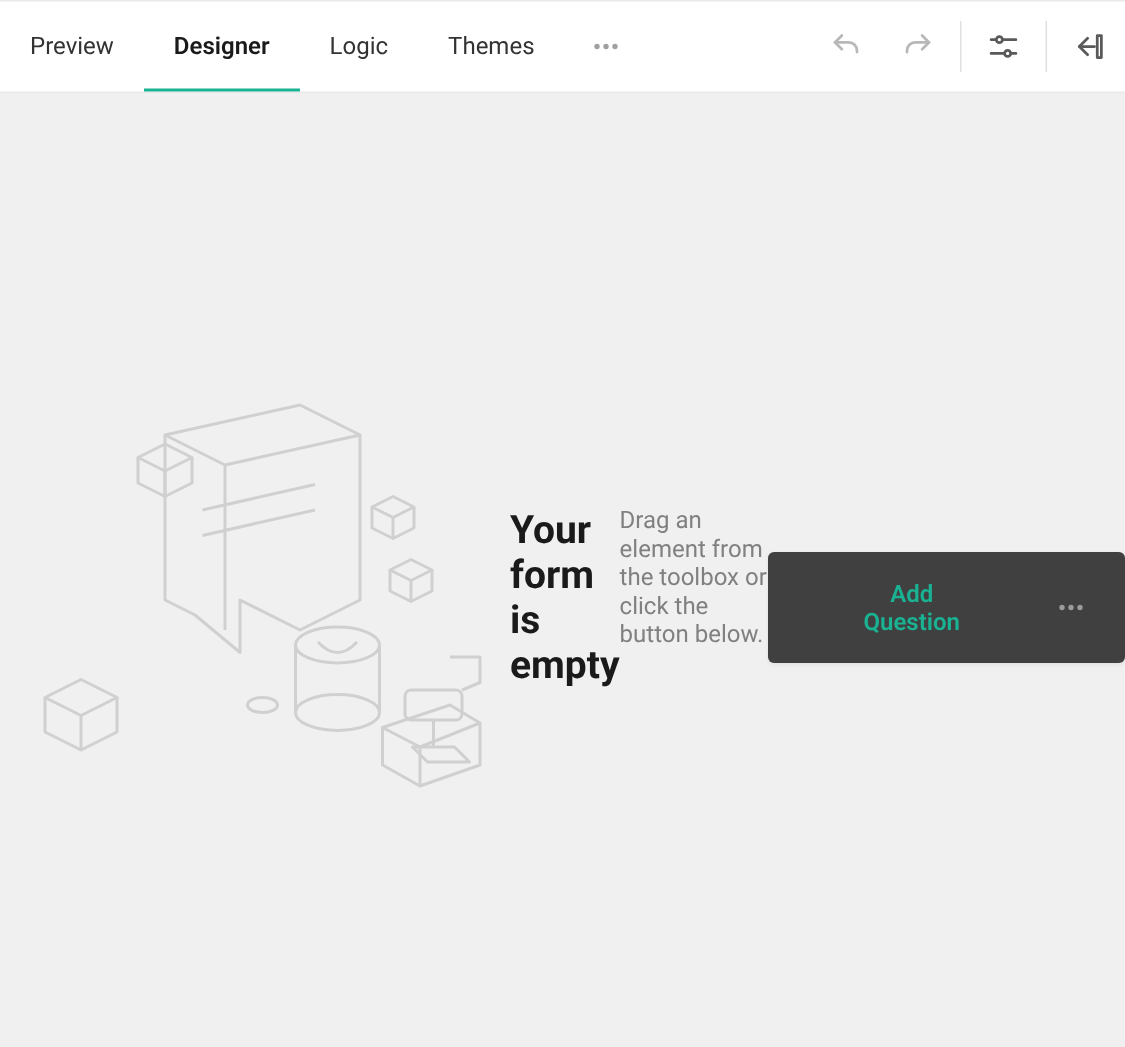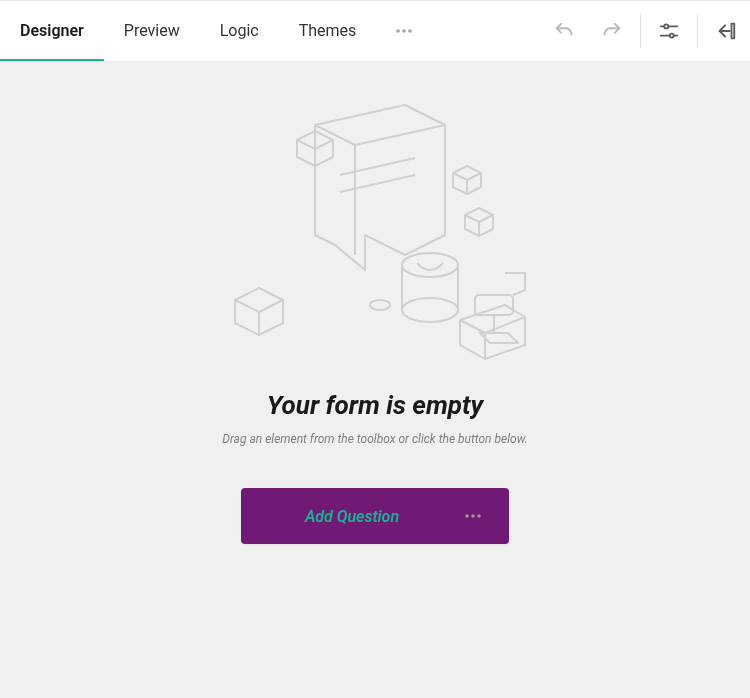--- a/index.html
+++ b/index.html
@@ -60,53 +60,53 @@
   .action-btn.dark { color: #4a4a4a; }
   .divider {
     width: 1px;
     height: 34px;
     background: #e0e0e0;
     margin: 0 4px;
   }
   .canvas {
     background: #f0f0f0;
     height: calc(698px - 62px);
-    padding-top: 28px;
-    display: flex;
-    flex-direction: column;
-    align-items: center;
-    font-style: italic;
+    padding-top: 50px;
+    display: flex;
+    flex-direction: row;
+    align-items: center;
   }
   .illustration {
     width: 360px;
     height: 280px;
     margin-bottom: 20px;
     display:flex;
     align-items:center;
     justify-content:center;
   }
   .empty-title {
     font-size: 26px;
     font-weight: 700;
     color: #1a1a1a;
     margin-bottom: 12px;
   }
   .empty-sub {
-    font-size: 12px;
+    font-size: 16px;
     color: #808080;
     margin-bottom: 42px;
   }
   .add-card {
-    background: #701a75;
+    background: #404040;
     box-shadow: 0 1px 3px rgba(0,0,0,0.06);
     border-radius: 4px;
     display: flex;
     align-items: center;
     padding: 18px 20px;
     gap: 34px;
+    text-align: center;
   }
   .add-label {
     font-size: 16px;
     font-weight: 600;
     color: #19b394;
     padding: 0 30px 0 44px;
     cursor: pointer;
   }
   .add-more {
     display:flex;
@@ -116,22 +116,22 @@
     cursor:pointer;
     color:#808080;
   }
   svg { display:block; }
 </style>
 </head>
 <body>
 
 <div class="toolbar">
   <div class="tabs">
+    <div class="tab">Preview</div>
     <div class="tab active">Designer</div>
-    <div class="tab">Preview</div>
     <div class="tab">Logic</div>
     <div class="tab">Themes</div>
     <div class="tab-more">
       <svg width="20" height="20" viewBox="0 0 20 20">
         <circle cx="4" cy="10" r="1.8" fill="#a0a0a0"></circle>
         <circle cx="10" cy="10" r="1.8" fill="#a0a0a0"></circle>
         <circle cx="16" cy="10" r="1.8" fill="#a0a0a0"></circle>
       </svg>
     </div>
   </div>

